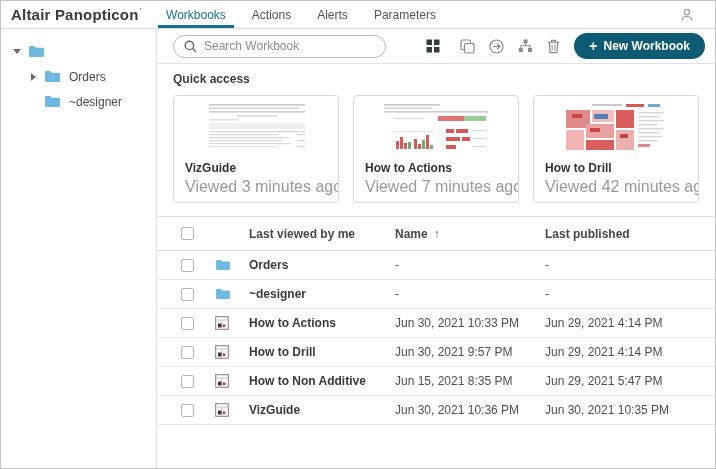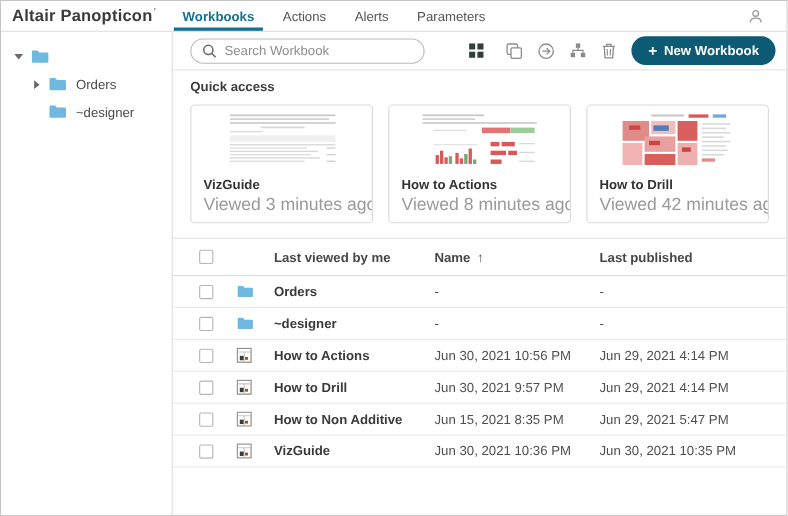--- a/index.html
+++ b/index.html
@@ -6,21 +6,21 @@
   html,body { background:#f4f4f4; }
   body { font-family:"Liberation Sans","DejaVu Sans",sans-serif; }
   .app { width:716px; height:469px; background:#fff; border:1px solid #c4c4c4; overflow:hidden; display:flex; flex-direction:column; }
 
   
   .topbar { height:28px; flex:0 0 28px; display:flex; align-items:stretch; border-bottom:1px solid #ddd; background:#fff; }
   .logo { display:flex; align-items:center; padding-left:10px; font-size:15px; font-weight:bold; color:#3b3b3b; letter-spacing:.2px; white-space:nowrap; }
   .logo .tm { font-size:8px; color:#7a7a7a; vertical-align:top; margin-left:1px; transform:translateY(-4px); display:inline-block; }
   .tabs { display:flex; align-items:stretch; margin-left:16px; }
   .tab { display:flex; align-items:center; padding:0 8px; margin-right:10px; font-size:12px; color:#555; cursor:pointer; border-bottom:3px solid transparent; padding-top:3px; }
-  .tab.active { color:#15718f; font-weight:bold; border-bottom-color:#15718f; }
+  .tab.active { color:#15718f; font-weight:normal; border-bottom-color:#15718f; }
   .user-btn { margin-left:auto; margin-right:20px; display:flex; align-items:center; cursor:pointer; }
 
   
   .content { flex:1; display:flex; min-height:0; }
   .sidebar { width:156px; flex:0 0 156px; border-right:1px solid #ddd; padding-top:10px; background:#fff; }
   .tree-row { display:flex; align-items:center; height:25px; font-size:12px; color:#4a4a4a; cursor:pointer; }
   .tree-row.root { padding-left:12px; }
   .tree-row.child { padding-left:28px; }
   .caret { width:8px; margin-right:7px; display:flex; justify-content:center; }
   .caret-down { width:0; height:0; border-left:4px solid transparent; border-right:4px solid transparent; border-top:5px solid #6a6a6a; }
@@ -230,21 +230,21 @@
                   <rect x="66" y="36" width="14" height="4"></rect>
                     <rect x="82" y="36" width="8" height="4"></rect>
                   <rect x="66" y="44" width="10" height="4"></rect>
                 </g>
                 <rect x="92" y="29" width="14" height="1.2" fill="#d8d8d8"></rect>
                 <rect x="92" y="37" width="14" height="1.2" fill="#d8d8d8"></rect>
                 <rect x="92" y="45" width="14" height="1.2" fill="#d8d8d8"></rect>
               </svg>
             </div>
             <div class="card-title">How to Actions</div>
-            <div class="card-sub">Viewed 8 minutes ago</div>
+            <div class="card-sub">Viewed 7 minutes ago</div>
           </div>
 
           <div class="card">
             <div class="thumb">
               <svg width="104" height="50" viewBox="0 0 104 50">
                 <rect x="0" y="0" width="104" height="50" fill="#ffffff"></rect>
                 <rect x="28" y="2" width="30" height="2" fill="#c9c9c9"></rect>
                 <rect x="62" y="2" width="18" height="3" fill="#d95858"></rect>
                 <rect x="84" y="2" width="12" height="3" fill="#6fa8dc"></rect>
                 <rect x="2" y="8" width="24" height="18" fill="#e08a8a"></rect>
@@ -320,21 +320,21 @@
           <span class="cell-icon">
             <svg width="14" height="14" viewBox="0 0 14 14">
               <rect x="0.7" y="0.7" width="12.6" height="12.6" fill="#fff" stroke="#8a8a8a" stroke-width="1.1"></rect>
               <line x1="1.5" y1="4" x2="12.5" y2="4" stroke="#c4c4c4" stroke-width="1"></line>
               <line x1="7" y1="4" x2="7" y2="12.5" stroke="#c4c4c4" stroke-width="1"></line>
               <rect x="3" y="7.5" width="3.5" height="4" fill="#3a3a3a"></rect>
               <rect x="7.8" y="8.5" width="2.6" height="2.6" fill="#c0392b"></rect>
             </svg>
           </span>
           <span class="name">How to Actions</span>
-          <span class="date">Jun 30, 2021 10:56 PM</span>
+          <span class="date">Jun 30, 2021 10:33 PM</span>
           <span class="date">Jun 29, 2021 4:14 PM</span>
         </div>
 
         <div class="trow">
           <input type="checkbox" class="cb" style="">
           <span class="cell-icon">
             <svg width="14" height="14" viewBox="0 0 14 14">
               <rect x="0.7" y="0.7" width="12.6" height="12.6" fill="#fff" stroke="#8a8a8a" stroke-width="1.1"></rect>
               <line x1="1.5" y1="4" x2="12.5" y2="4" stroke="#c4c4c4" stroke-width="1"></line>
               <line x1="7" y1="4" x2="7" y2="12.5" stroke="#c4c4c4" stroke-width="1"></line>

